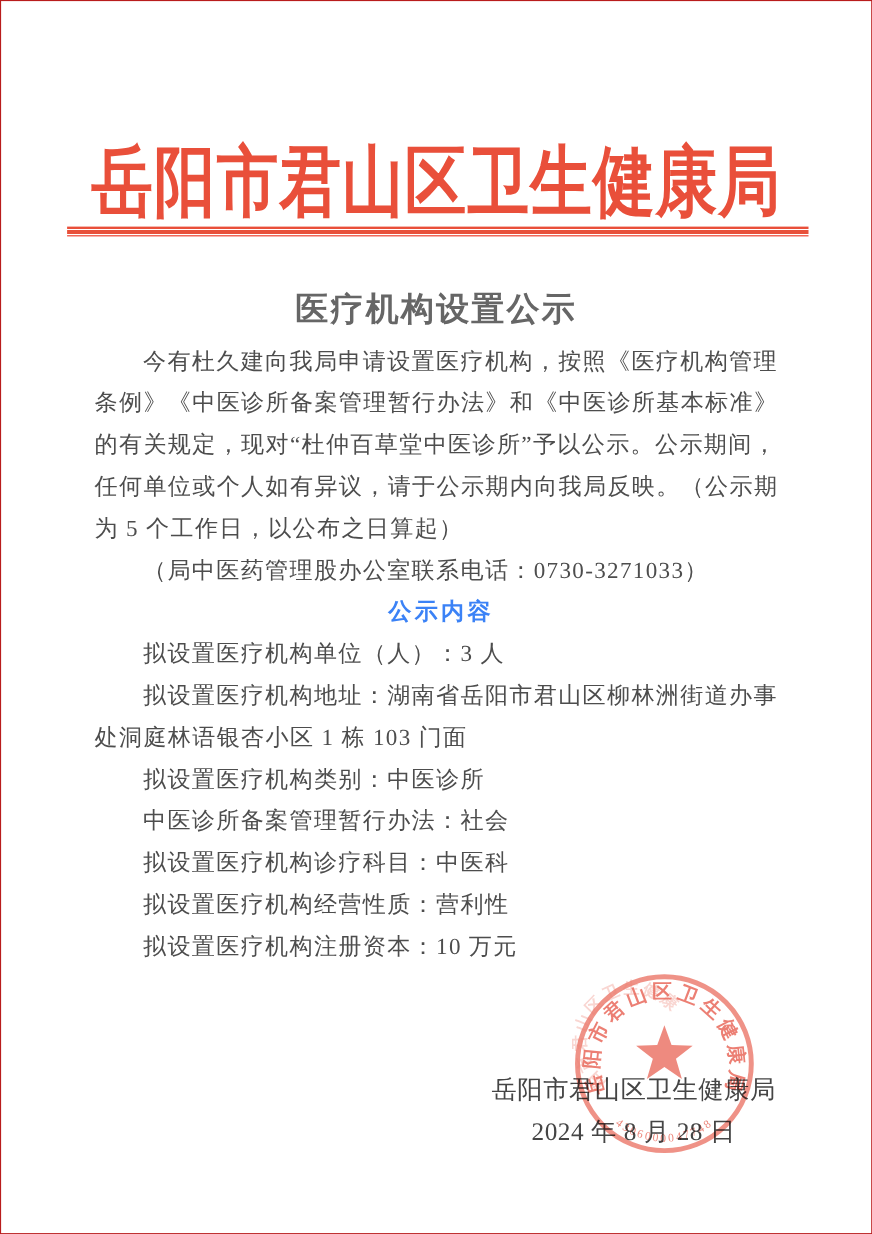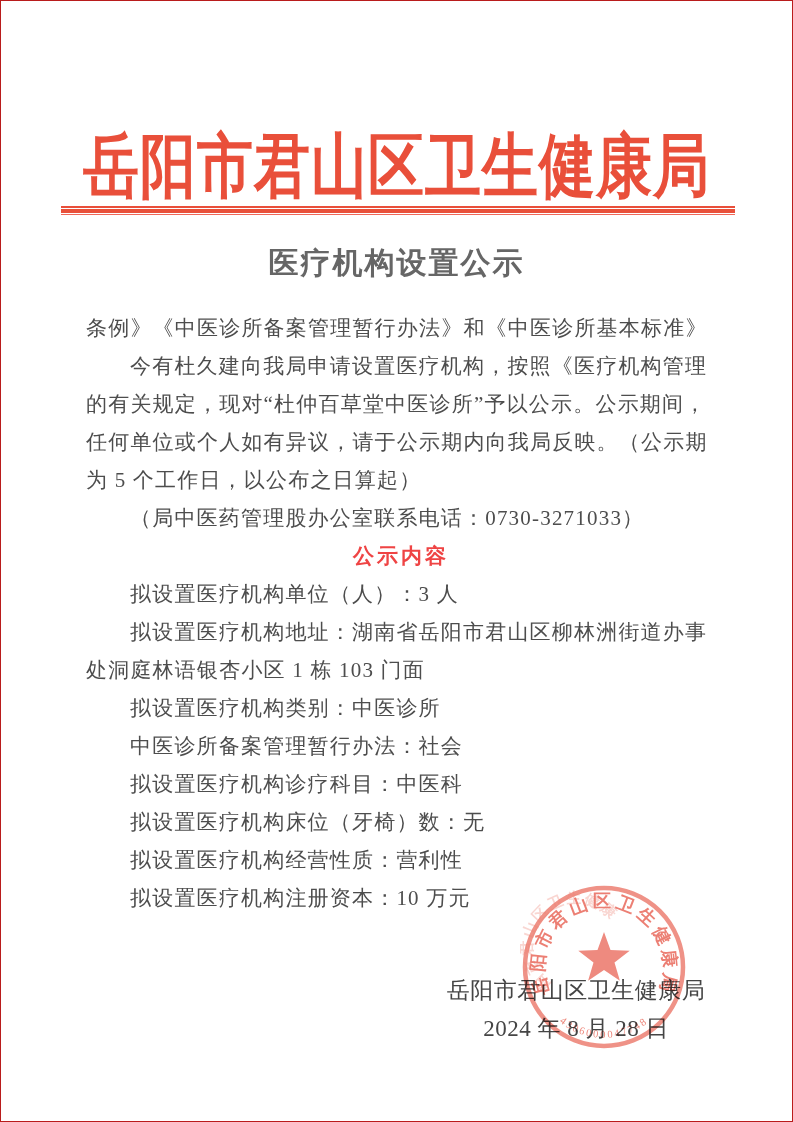--- a/index.html
+++ b/index.html
@@ -26,35 +26,35 @@
   .header-rule{
     position:absolute;top:205px;left:60px;width:674px;height:9px;
     background:linear-gradient(to bottom,
       #e94f3a 0,#e94f3a 2px,
       #ffffff 2px,#ffffff 3px,
       #e8503a 3px,#e8503a 7px,
       #ffffff 7px,#ffffff 8px,
       #f0685a 8px,#f0685a 9px);
   }
   .doc-title{
-    position:absolute;top:242px;left:0;right:0;
+    position:absolute;top:260px;left:0;right:0;
     margin:0;text-align:center;
     font-size:30px;font-weight:bold;color:#666666;
     letter-spacing:2px;
   }
   .body-block{
     position:absolute;top:308px;left:85px;width:630px;
     font-size:21px;line-height:38px;color:#4d4d4d;
     letter-spacing:1.2px;
   }
   .line{height:38px;white-space:nowrap;}
   .indent{padding-left:44px;}
   .section-heading{
     height:38px;text-align:center;
-    font-weight:bold;letter-spacing:3px;color:#ef4444;
+    font-weight:bold;letter-spacing:3px;color:#3b82f6;
   }
   .signature-block{
     position:absolute;top:971px;right:83px;width:266px;
     text-align:center;font-size:23px;line-height:38px;
     color:#454545;letter-spacing:0.5px;
   }
   .seal{
     position:absolute;left:519px;top:882px;width:168px;height:168px;
     mix-blend-mode:multiply;z-index:3;pointer-events:none;
   }
@@ -66,34 +66,33 @@
 
 <div class="page">
 
   <h1 class="org-title">岳阳市君山区卫生健康局</h1>
 
   <div class="header-rule"></div>
 
   <h2 class="doc-title">医疗机构设置公示</h2>
 
   <div class="body-block">
+    <div class="line indent">今有杜久建向我局申请设置医疗机构，按照《医疗机构管理</div>
     <div class="line">条例》《中医诊所备案管理暂行办法》和《中医诊所基本标准》</div>
-    <div class="line indent">今有杜久建向我局申请设置医疗机构，按照《医疗机构管理</div>
     <div class="line">的有关规定，现对“杜仲百草堂中医诊所”予以公示。公示期间，</div>
     <div class="line">任何单位或个人如有异议，请于公示期内向我局反映。（公示期</div>
     <div class="line">为 5 个工作日，以公布之日算起）</div>
     <div class="line indent">（局中医药管理股办公室联系电话：0730-3271033）</div>
     <div class="section-heading">公示内容</div>
     <div class="line indent">拟设置医疗机构单位（人）：3 人</div>
     <div class="line indent">拟设置医疗机构地址：湖南省岳阳市君山区柳林洲街道办事</div>
     <div class="line">处洞庭林语银杏小区 1 栋 103 门面</div>
     <div class="line indent">拟设置医疗机构类别：中医诊所</div>
     <div class="line indent">中医诊所备案管理暂行办法：社会</div>
     <div class="line indent">拟设置医疗机构诊疗科目：中医科</div>
-    <div class="line indent">拟设置医疗机构床位（牙椅）数：无</div>
     <div class="line indent">拟设置医疗机构经营性质：营利性</div>
     <div class="line indent">拟设置医疗机构注册资本：10 万元</div>
   </div>
 
   <div class="signature-block">
     <div>岳阳市君山区卫生健康局</div>
     <div>2024 年 8 月 28 日</div>
   </div>
 
   <div class="seal">

